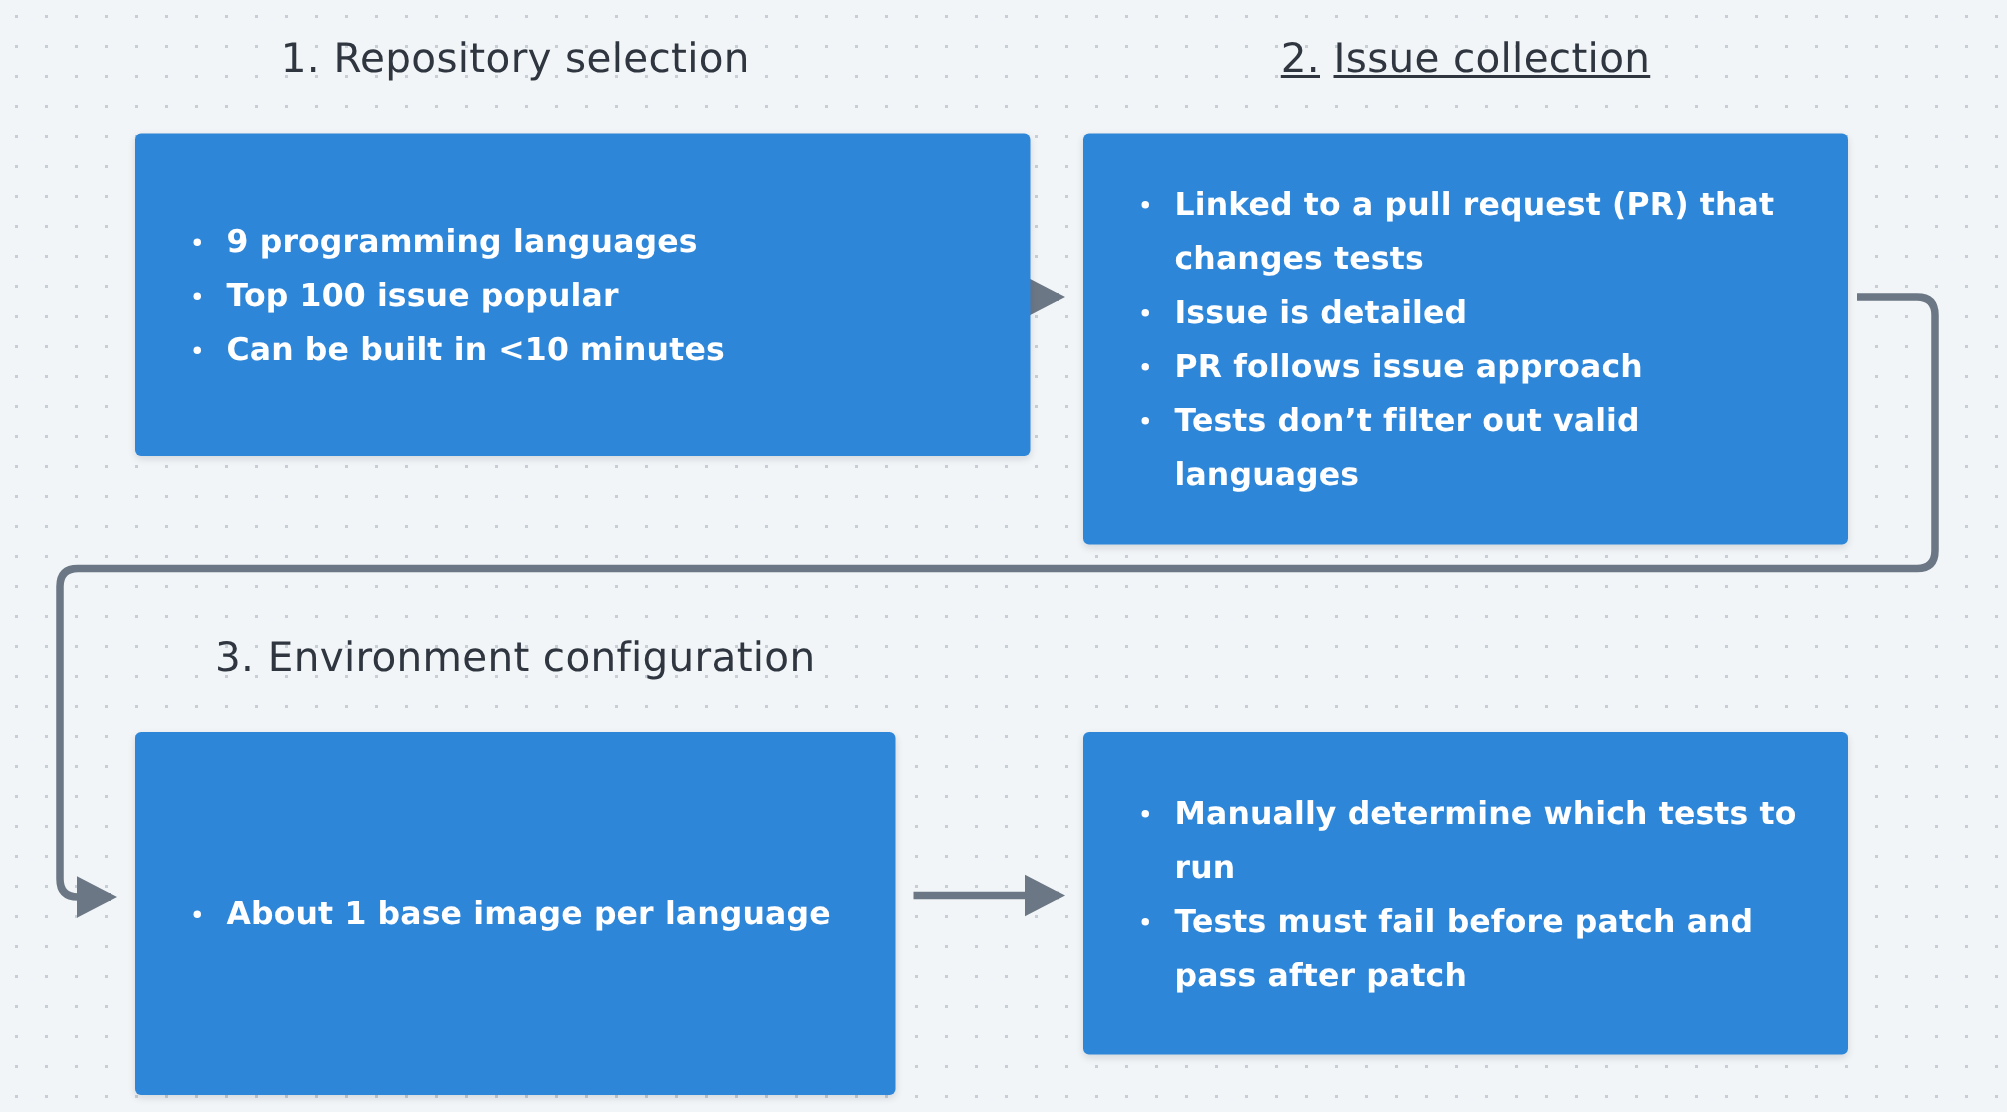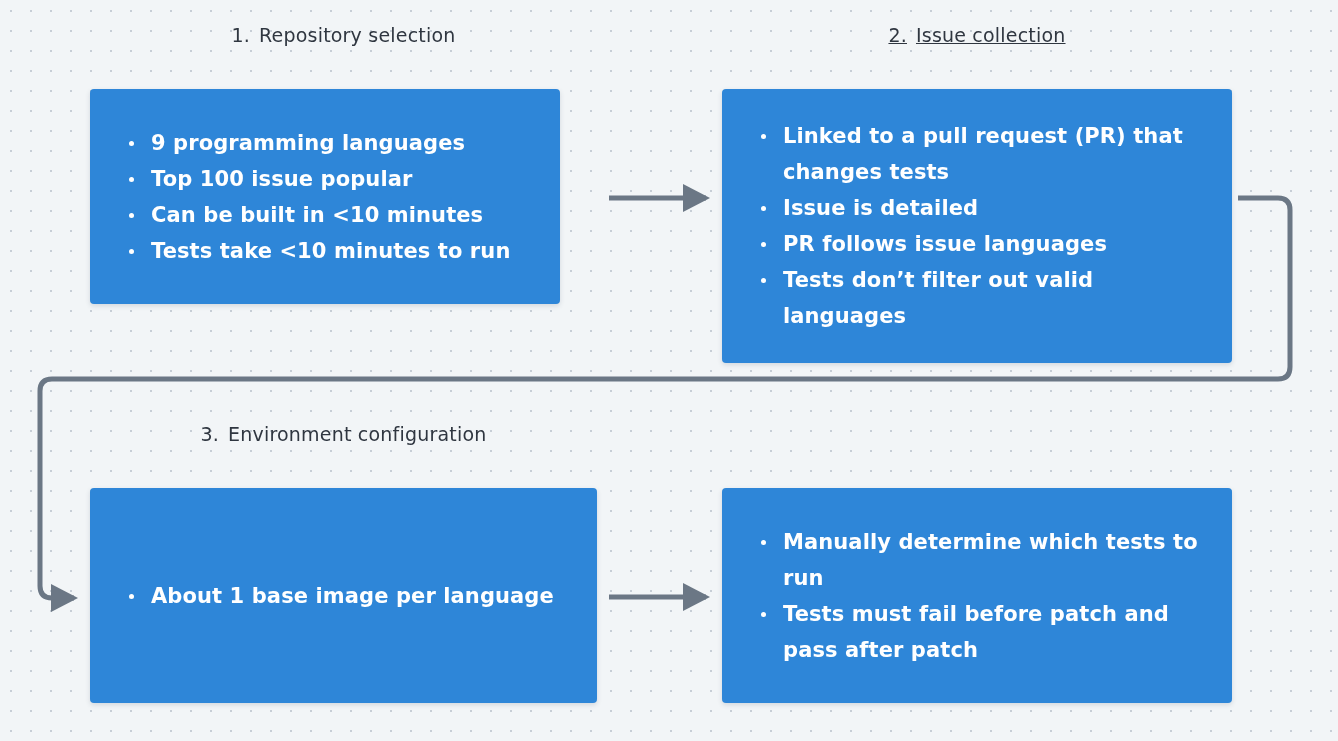--- a/index.html
+++ b/index.html
@@ -28,21 +28,21 @@
     position: absolute;
     left: 0;
     top: 0;
     width: 1338px;
     height: 741px;
     pointer-events: none;
   }
 
   .stage-title {
     position: absolute;
-    font-size: 19px;
+    font-size: 27px;
     font-weight: 400;
     color: #2f3640;
     letter-spacing: 0.2px;
     white-space: nowrap;
     text-align: center;
   }
   .stage-title .num {
     margin-right: 9px;
   }
 
@@ -76,23 +76,23 @@
     position: absolute;
     left: 9px;
     top: 16px;
     width: 5px;
     height: 5px;
     border-radius: 50%;
     background-color: #ffffff;
   }
 
   
-  #card-1 { left: 90px;  top: 89px;  width: 470px; height: 215px; padding: 0 30px; }
+  #card-1 { left: 90px;  top: 89px;  width: 597px; height: 215px; padding: 0 30px; }
   #card-2 { left: 722px; top: 89px;  width: 510px; height: 274px; padding: 0 30px; }
-  #card-3 { left: 90px;  top: 488px; width: 507px; height: 215px; padding: 0 30px; }
+  #card-3 { left: 90px;  top: 488px; width: 507px; height: 242px; padding: 0 30px; }
   #card-4 { left: 722px; top: 488px; width: 510px; height: 215px; padding: 0 30px; justify-content: center; }
 
   
   #title-1 { left: 90px;  top: 24px;  width: 507px; }
   #title-2 { left: 722px; top: 24px;  width: 510px; text-decoration: underline; }
   #title-3 { left: 90px;  top: 423px; width: 507px; }
   #title-4 { left: 722px; top: 423px; width: 510px; }
 </style>
 </head>
 <body>
@@ -124,32 +124,31 @@
   </svg>
 
   <div class="stage-title" id="title-1">
     <span class="num">1.</span><span>Repository selection</span>
   </div>
   <div class="card" id="card-1">
     <ul class="bullets">
       <li>9 programming languages</li>
       <li>Top 100 issue popular</li>
       <li>Can be built in &lt;10 minutes</li>
-      <li>Tests take &lt;10 minutes to run</li>
     </ul>
   </div>
 
   <div class="stage-title" id="title-2">
     <span class="num">2.</span><span>Issue collection</span>
   </div>
   <div class="card" id="card-2">
     <ul class="bullets">
       <li>Linked to a pull request (PR) that changes tests</li>
       <li>Issue is detailed</li>
-      <li>PR follows issue languages</li>
+      <li>PR follows issue approach</li>
       <li>Tests don’t filter out valid languages</li>
     </ul>
   </div>
 
   <div class="stage-title" id="title-3">
     <span class="num">3.</span><span>Environment configuration</span>
   </div>
   <div class="card" id="card-3">
     <ul class="bullets">
       <li>About 1 base image per language</li>

